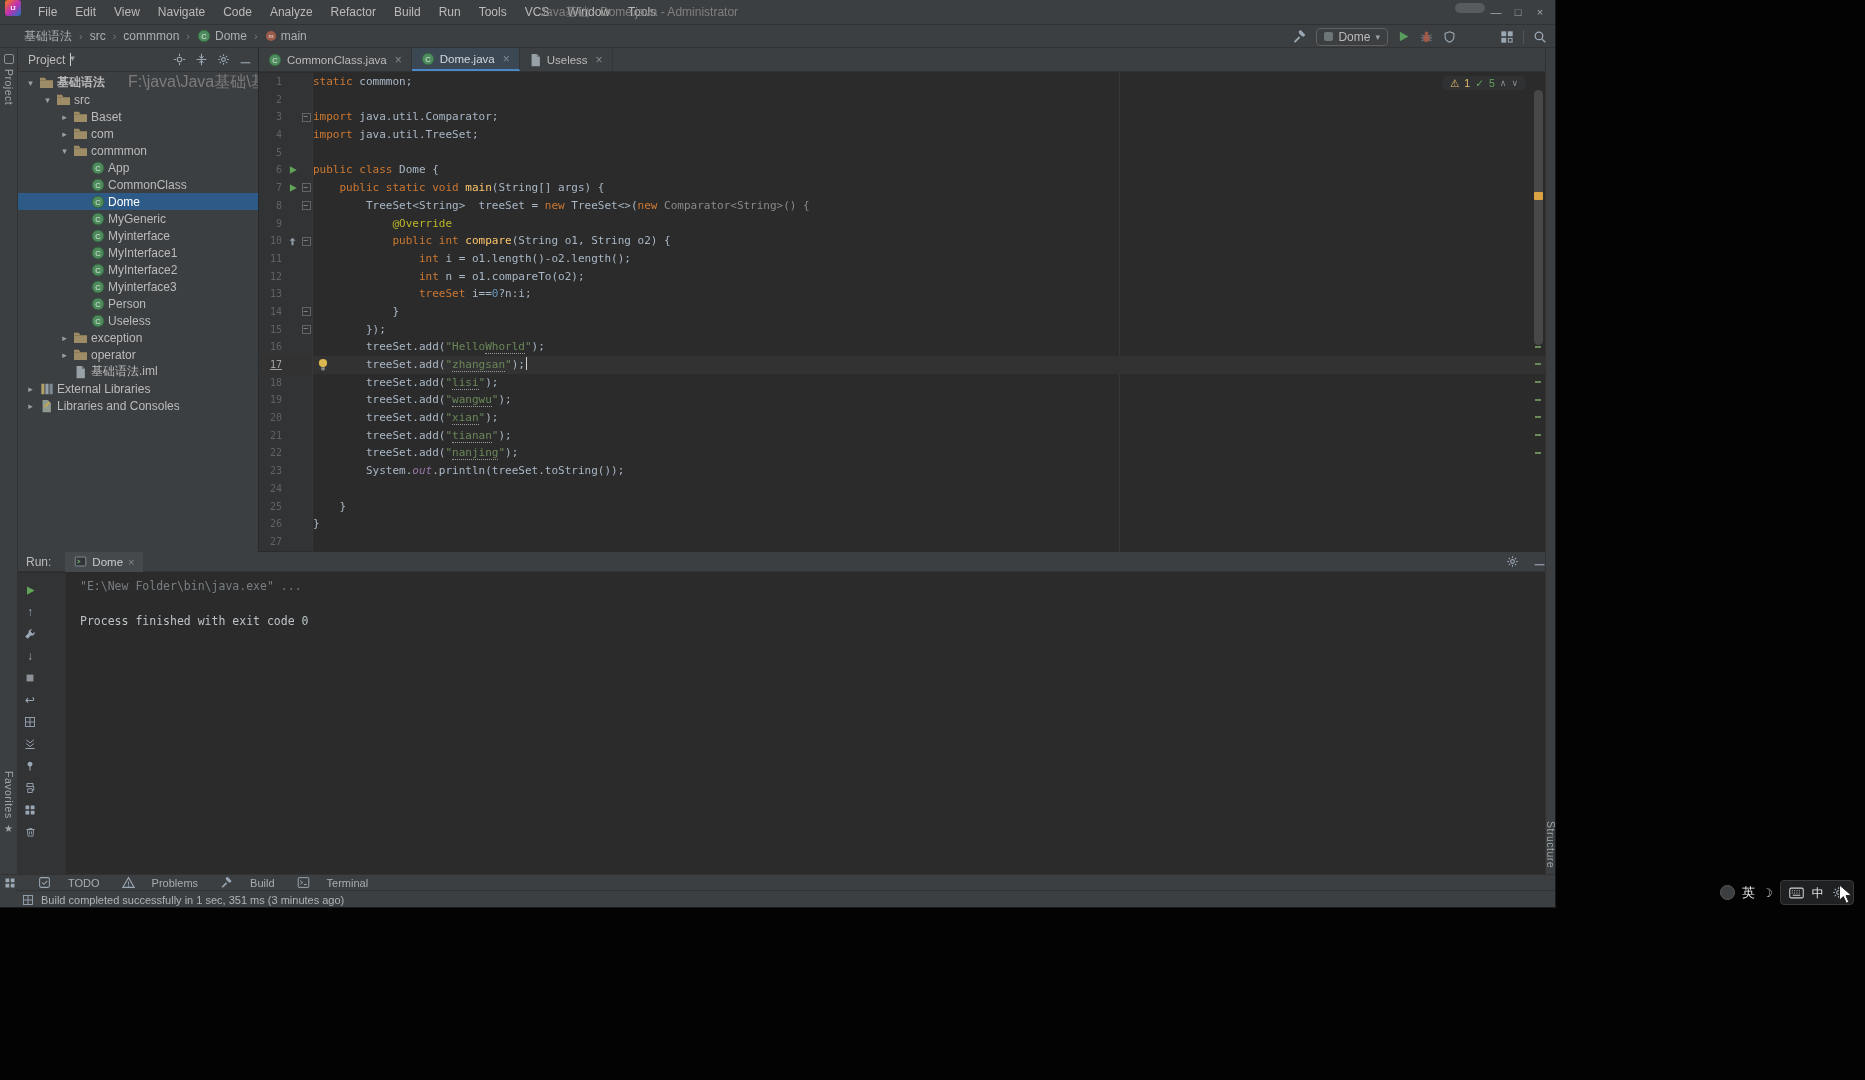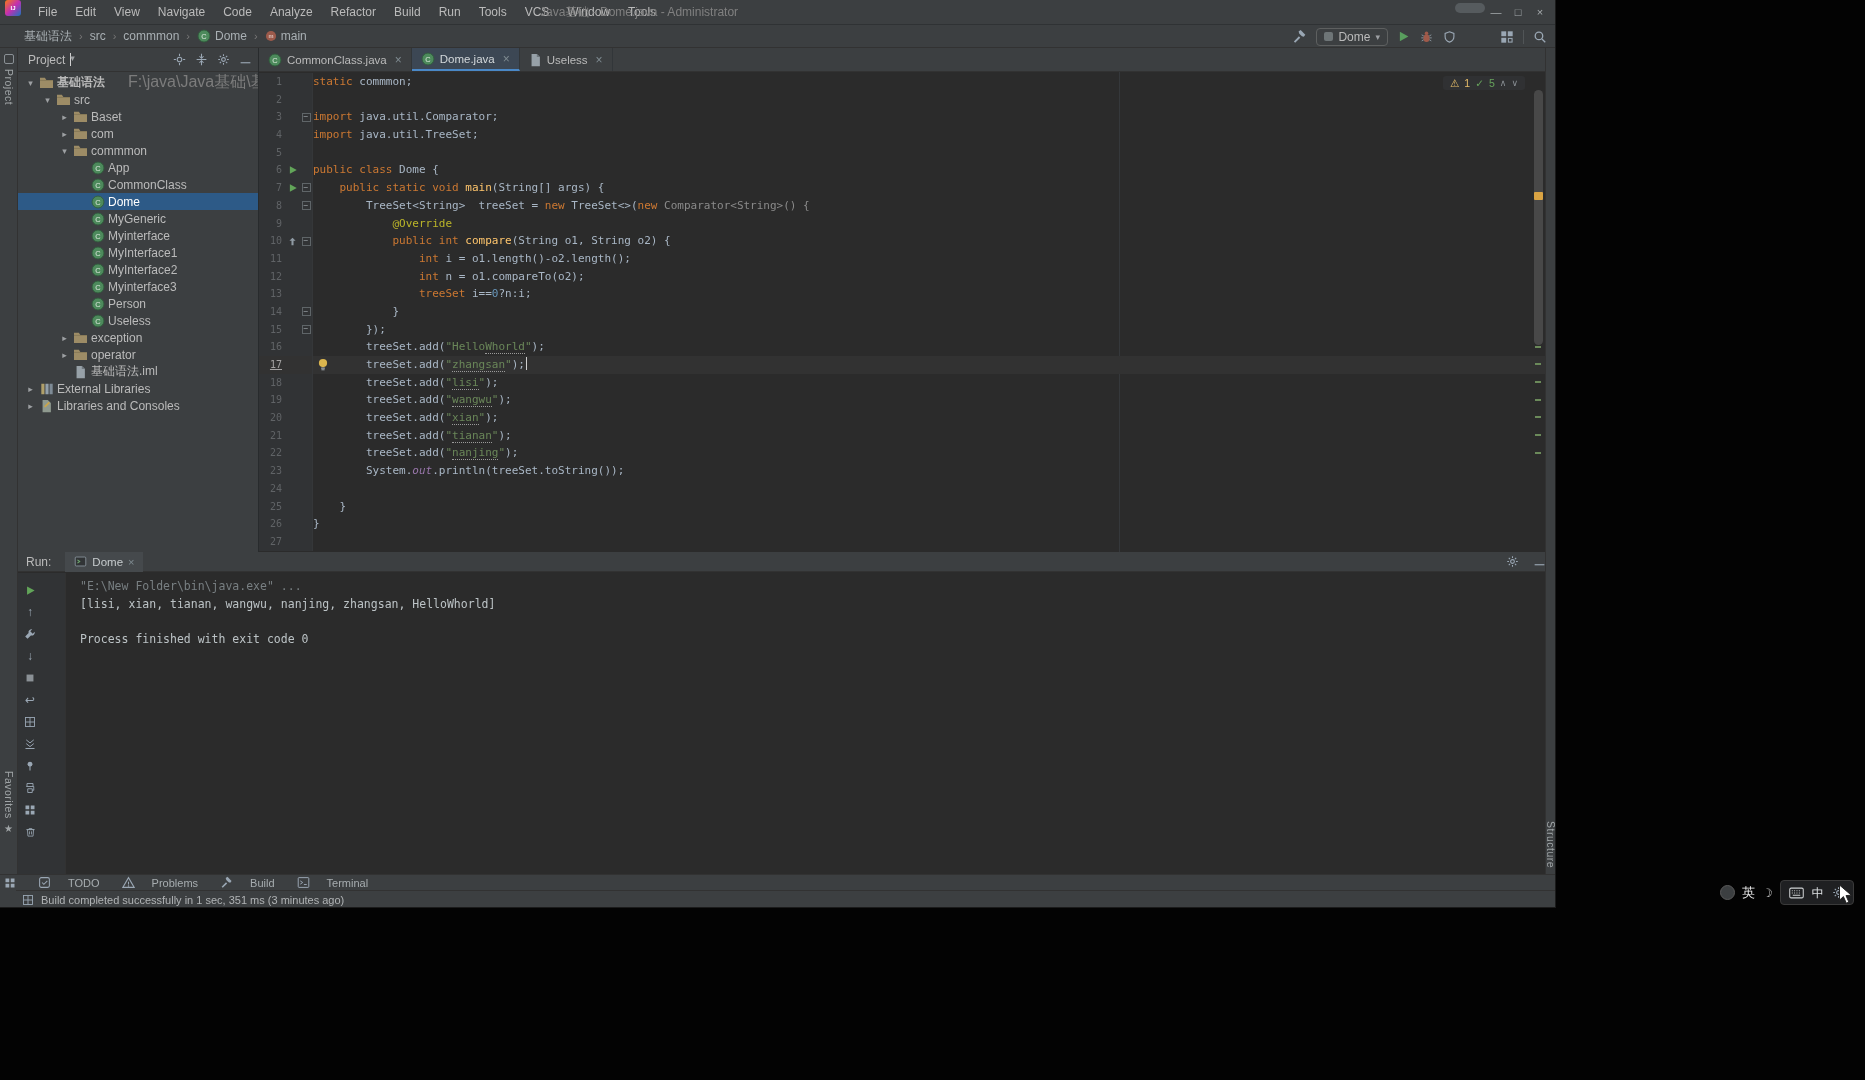--- a/index.html
+++ b/index.html
@@ -811,21 +811,20 @@
           </span>
           <span class="run-tool">
             <svg width="11" height="12" viewBox="0 0 16 16" fill="none" stroke="#9aa7b4" stroke-width="1.2">
               <path d="M3.5 4.5h9l-.8 9.5H4.3z"></path>
               <path d="M2 4.5h12M6 4.5V3h4v1.5M6.5 7v4.5M9.5 7v4.5"></path>
             </svg>
           </span>
         </div>
       <div class="run-output" id="runoutput">
           <div class="run-line cmd">"E:\New Folder\bin\java.exe" ...</div>
-          <div class="run-line out">[lisi, xian, tianan, wangwu, nanjing, zhangsan, HelloWhorld]</div>
           <div class="run-line out"> </div>
           <div class="run-line out">Process finished with exit code 0</div>
         </div>
     </div>
   </div>
 
   <div class="bottom-bar">
     <span class="switcher" id="switchericon">
         <svg width="12" height="12" viewBox="0 0 16 16" fill="#9aa7b4">
           <rect x="2" y="2" width="5" height="5"></rect>

